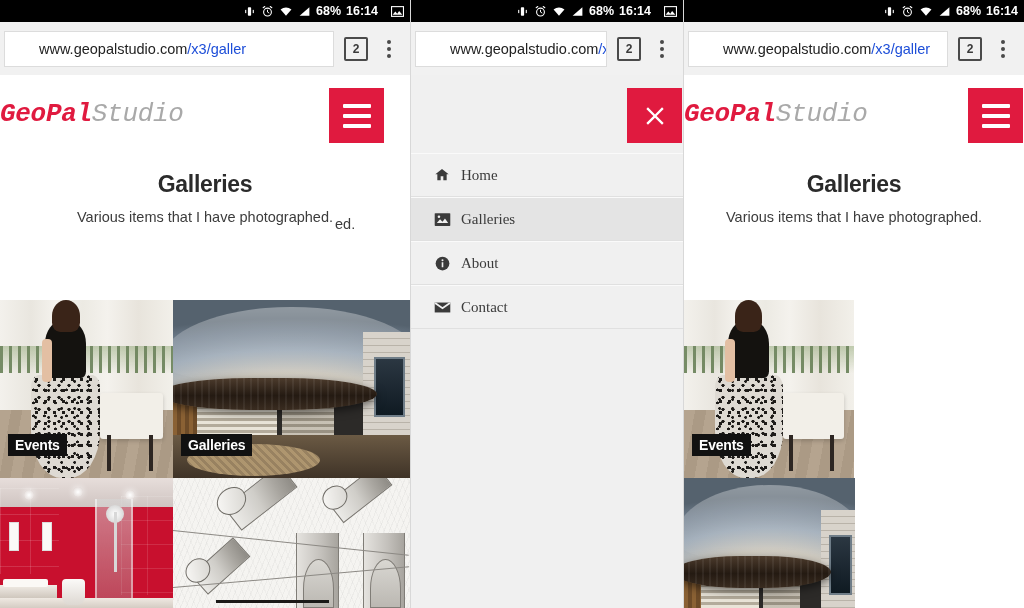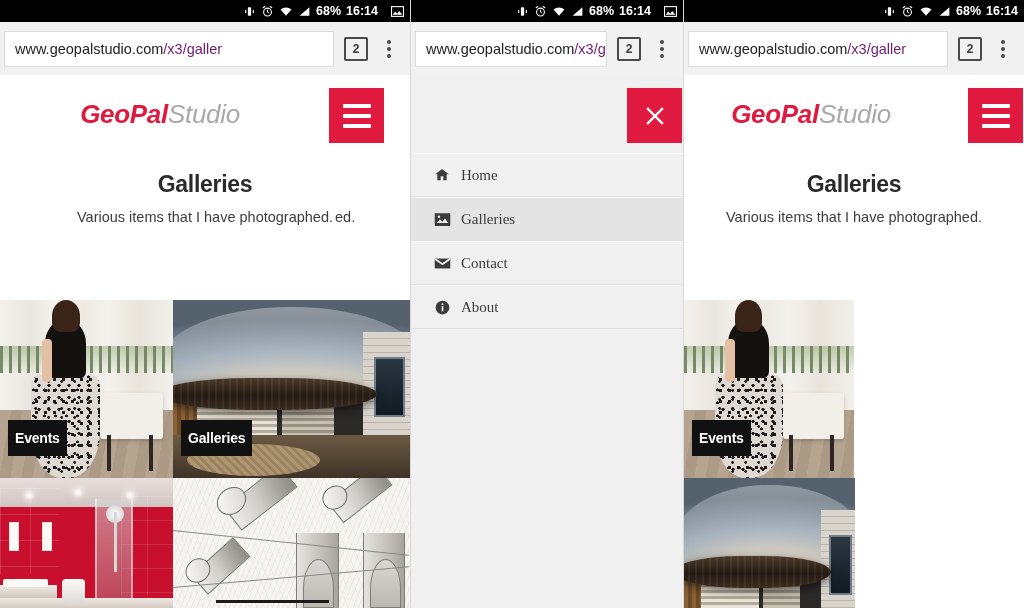--- a/index.html
+++ b/index.html
@@ -37,42 +37,42 @@
     padding:0 4px;
   }
   .urlbar {
     flex:1; height:36px; background:#fff;
     border:1px solid #dcdcdc;
     display:flex; align-items:center;
     padding:0 10px; overflow:hidden; white-space:nowrap;
     font-size:14.5px; color:#222;
     min-width:0;
   }
-  .url-domain { color:#222; }
-  .url-path { color:#701a75; }
+  .url-domain { color:#222;margin-left:24px; }
+  .url-path { color:#1d4ed8; }
   .tabcount {
     width:24px; height:24px; margin:0 10px;
     border:2px solid #4a4a4a; border-radius:2px;
     display:flex; align-items:center; justify-content:center;
     font-size:12px; font-weight:bold; color:#3a3a3a;
     flex:0 0 auto;
   }
   .kebab {
     width:22px; height:30px; margin-right:6px;
     display:flex; flex-direction:column; align-items:center; justify-content:center;
     gap:3px; flex:0 0 auto;
   }
   .kebab i { width:4px; height:4px; border-radius:50%; background:#4a4a4a; display:block; }
 
   
   .site { position:relative; background:#fff; height:533px; overflow:hidden; }
 
   .header {
-    display:flex; align-items:center; justify-content:center;
-    height:78px; padding:0 8px 0 0; position:relative;
+    display:flex; align-items:center; justify-content:flex-start;
+    height:78px; padding:0 8px 0 0; position:relative;font-family:Liberation Mono, monospace;
   }
   .logo {
     font-size:26px; font-style:italic; font-weight:bold;
     letter-spacing:-0.3px; white-space:nowrap;
   }
   .logo .geo { color:#e01a3f; }
   .logo .studio { color:#a9a9a9; font-weight:normal; }
   .burger {
     width:55px; height:55px; background:#e01a3f;
     display:flex; flex-direction:column; align-items:center; justify-content:center;
@@ -96,21 +96,21 @@
   .ghost-frag {
     position:absolute; font-size:14.5px; color:#3c3c3c;
   }
 
   
   .grid { position:absolute; left:0; right:0; bottom:0; top:225px; display:flex; flex-wrap:wrap; }
   .tile { position:relative; overflow:hidden; }
   .tile-label {
     position:absolute; left:8px; bottom:22px;
     background:#111; color:#fff; font-size:14px; font-weight:bold;
-    padding:10px 7px; letter-spacing:-0.2px; white-space:nowrap;
+    padding:3px 7px; letter-spacing:-0.2px; white-space:nowrap;
   }
 
   
   .art-events { width:100%; height:100%; position:relative; background:#e9e6e0; }
   .ae-wall { position:absolute; inset:0; background:
      linear-gradient(90deg,#f3f1ec 0%,#e9e6df 18%,#f5f3ee 32%,#eceae3 48%,#f4f2ed 62%,#e8e4dc 80%,#f2f0ea 100%); }
   .ae-plants { position:absolute; left:0; right:0; top:26%; height:15%;
      background:repeating-linear-gradient(90deg,#4d6b3a 0 3px,transparent 3px 9px),
                 linear-gradient(180deg,rgba(120,150,90,.55),rgba(120,150,90,0)); opacity:.75; }
   .ae-floor2 { position:absolute; left:0; right:0; bottom:0; height:38%;
@@ -284,21 +284,21 @@
         <div class="burger" style="position:absolute;right:26px;top:13px;">
             <i></i>
             <i></i>
             <i></i>
           </div>
       </div>
 
       <div class="page-title">Galleries</div>
       <div class="page-sub">
         <span>Various items that I have photographed.</span>
-        <span class="ghost-frag" style="left:335px; top:0;">ed.</span>
+        <span class="ghost-frag" style="left:335px; top:7px;">ed.</span>
       </div>
 
       <div class="grid">
         <div class="tile" style="width:173px;height:178px;">
           <div class="art-events">
             <div class="ae-wall"></div>
             <div class="ae-plants"></div>
             <div class="ae-floor2"></div>
             <div class="ae-chair" style="left:58%;top:52%;width:36%;height:26%;"></div>
             <div class="ae-leg" style="left:62%;top:76%;height:20%;"></div>
@@ -445,36 +445,36 @@
             <svg width="17" height="15" viewBox="0 0 24 20">
                 <rect x="1" y="1" width="22" height="18" rx="1"></rect>
                 <path d="M4 15l4.5-5.5L12 13l3.5-4.5L20 15z" fill="#f0f0f0"></path>
                 <circle cx="7" cy="6" r="1.8" fill="#f0f0f0"></circle>
               </svg>
           </span>
           <span>Galleries</span>
         </div>
         <div class="menu-item">
           <span class="mi-ico">
-            <svg width="17" height="13" viewBox="0 0 24 18">
-                <path d="M1 2h22v14H1z"></path>
-                <path d="M1.5 2.5 12 10 22.5 2.5" fill="none" stroke="#f0f0f0" stroke-width="2.6"></path>
-              </svg>
-          </span>
-          <span>Contact</span>
-        </div>
-        <div class="menu-item">
-          <span class="mi-ico">
             <svg width="15" height="15" viewBox="0 0 24 24">
                 <circle cx="12" cy="12" r="11"></circle>
                 <rect x="10.7" y="10" width="2.6" height="8" fill="#f0f0f0"></rect>
                 <circle cx="12" cy="6.6" r="1.6" fill="#f0f0f0"></circle>
               </svg>
           </span>
           <span>About</span>
+        </div>
+        <div class="menu-item">
+          <span class="mi-ico">
+            <svg width="17" height="13" viewBox="0 0 24 18">
+                <path d="M1 2h22v14H1z"></path>
+                <path d="M1.5 2.5 12 10 22.5 2.5" fill="none" stroke="#f0f0f0" stroke-width="2.6"></path>
+              </svg>
+          </span>
+          <span>Contact</span>
         </div>
         <div class="menu-blank"></div>
       </div>
     </div>
   </div>
 
   <div class="panel p3">
 
     <div class="statusbar">
       <span class="sb-ico">

